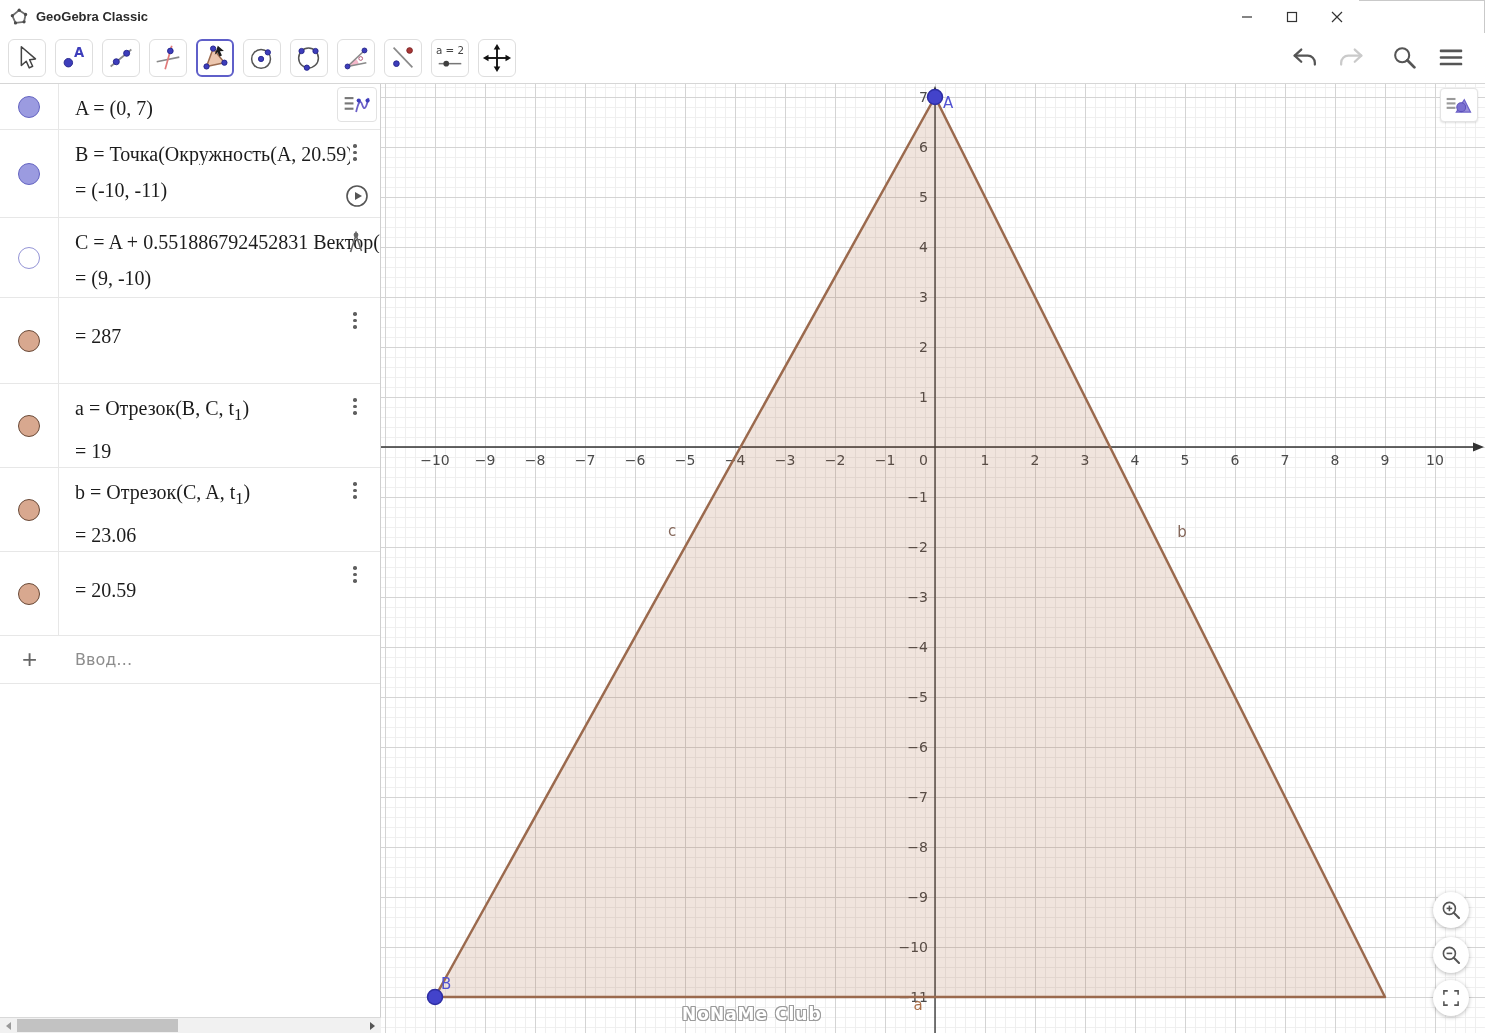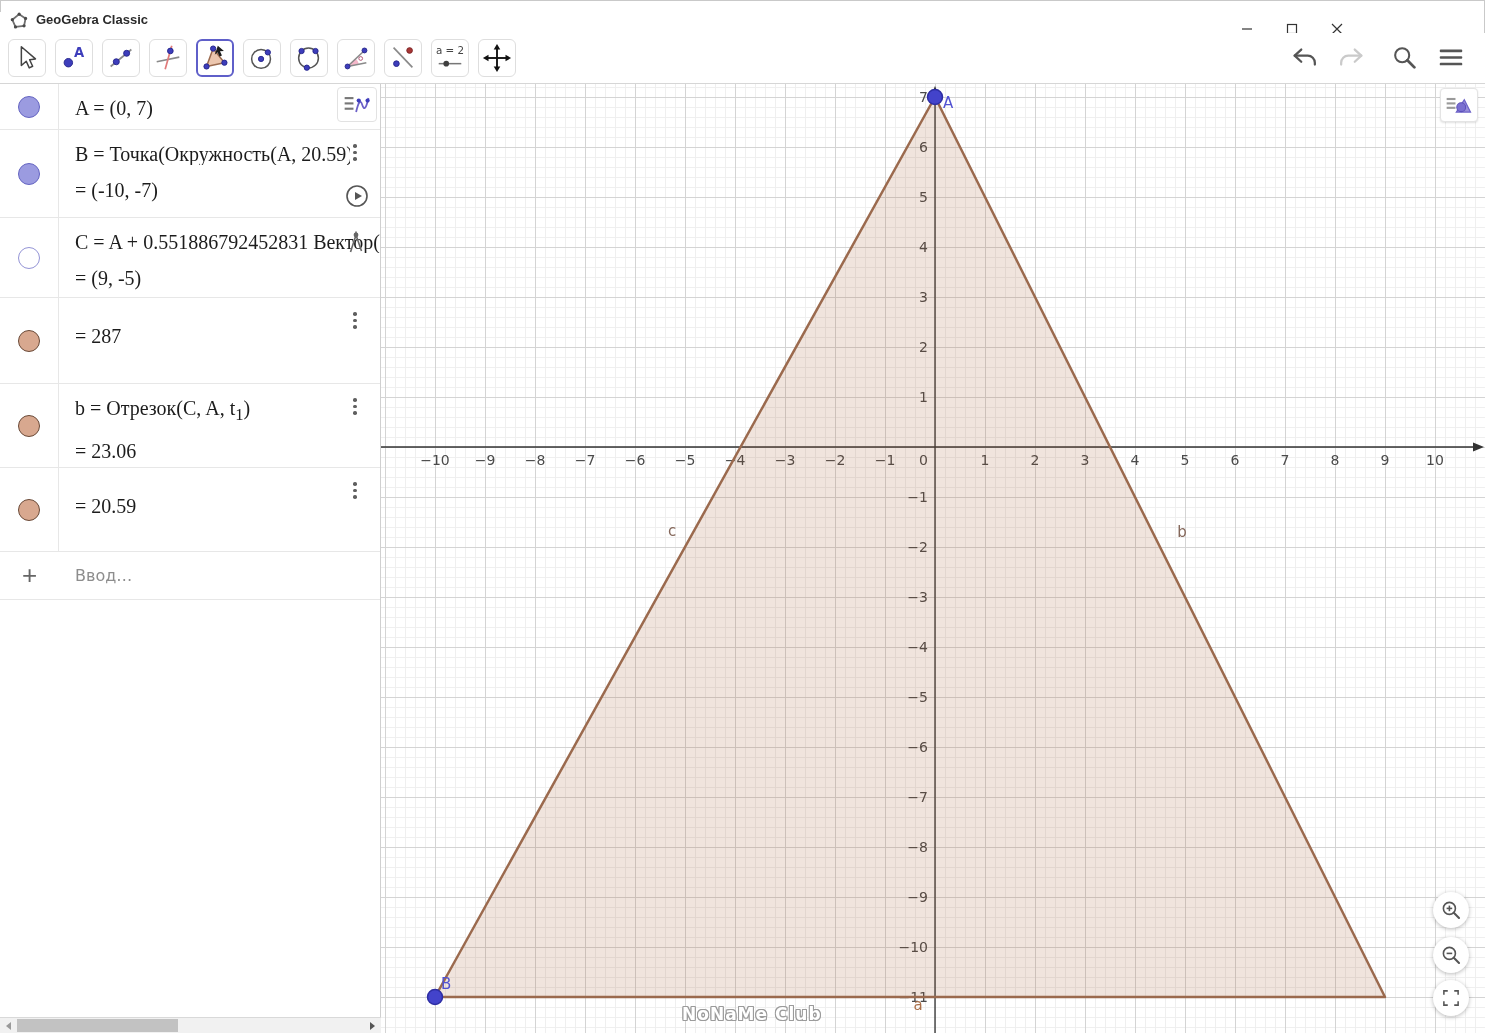--- a/index.html
+++ b/index.html
@@ -1,21 +1,21 @@
 <!DOCTYPE html>
 <html><head>
 <meta charset="utf-8">
 <style>
   * { margin:0; padding:0; box-sizing:border-box; }
   html,body { width:1485px; height:1033px; overflow:hidden; }
   body { font-family:"Liberation Sans", sans-serif; background:#fff; position:relative; }
   .app { position:absolute; inset:0; background:#fff; box-shadow: inset 0 0 0 1px #c9c9c9; }
 
   
-  .titlebar { position:absolute; left:0; top:12px; width:1359px; height:33px; background:#fff; display:flex; }
+  .titlebar { position:absolute; left:0; top:0; width:1359px; height:33px; background:#fff; display:flex; align-items:center; }
   .titlebar .logo { margin-left:10px; width:18px; height:18px; }
   .titlebar .ttl { margin-left:8px; font-size:13px; font-weight:600; color:#2b2b2b; }
   .winbtns { margin-left:auto; display:flex; height:33px; }
   .winbtn { width:45px; height:33px; display:flex; align-items:center; justify-content:center; background:transparent; border:none; cursor:pointer; }
 
   
   .toolbar { position:absolute; left:0; top:33px; width:1485px; height:51px; background:#fff; border-bottom:1px solid #d6d6d6; display:flex; align-items:center; }
   .tools { display:flex; gap:9px; margin-left:8px; }
   .toolbtn { width:38px; height:38px; background:#fff; border:1px solid #dedede; border-radius:6px; display:flex; align-items:center; justify-content:center; cursor:pointer; padding:0; }
   .toolbtn.selected { border:2px solid #5f5fc9; }
@@ -238,42 +238,42 @@
         </svg>
       </div>
     </div>
 
     <div class="arow" style="height:88px">
       <div class="marble-cell">
           <span class="marble m-blue"></span>
         </div>
       <div class="rcontent">
         <div class="l1">B = Точка(Окружность(A, 20.59))</div>
-        <div class="l2">= (-10, -7)</div>
+        <div class="l2">= (-10, -11)</div>
       </div>
       <div class="kebab">
           <i></i>
           <i></i>
           <i></i>
         </div>
       <button class="playbtn">
         <svg width="24" height="24" viewBox="0 0 24 24">
           <circle cx="12" cy="12" r="10" fill="none" stroke="#555" stroke-width="1.6"></circle>
           <polygon points="10,8 17,12 10,16" fill="#555"></polygon>
         </svg>
       </button>
     </div>
 
     <div class="arow" style="height:80px">
       <div class="marble-cell">
           <span class="marble m-hollow"></span>
         </div>
       <div class="rcontent" style="padding-right:0">
         <div class="l1">C = A + 0.551886792452831 Вектор(A, B</div>
-        <div class="l2">= (9, -5)</div>
+        <div class="l2">= (9, -10)</div>
       </div>
       <svg class="compassic" width="16" height="23" viewBox="0 0 16 23">
         <line x1="8" y1="4" x2="2.5" y2="21" stroke="#666" stroke-width="1.6"></line>
         <line x1="8" y1="4" x2="13.5" y2="20" stroke="#666" stroke-width="1.6"></line>
         <circle cx="8" cy="4" r="2.4" fill="#666"></circle>
           <line x1="8" y1="0.5" x2="8" y2="3" stroke="#666" stroke-width="1.6"></line>
       </svg>
     </div>
 
     <div class="arow" style="height:86px">
@@ -283,20 +283,34 @@
       <div class="rcontent">
         <div class="l2">= 287</div>
       </div>
       <div class="kebab">
           <i></i>
           <i></i>
           <i></i>
         </div>
     </div>
 
+    <div class="arow" style="height:84px">
+      <div class="marble-cell">
+          <span class="marble m-tan"></span>
+        </div>
+      <div class="rcontent">
+        <div class="l1"><span>a = Отрезок(B, C, t</span><sub>1</sub><span>)</span></div>
+        <div class="l2">= 19</div>
+      </div>
+      <div class="kebab">
+          <i></i>
+          <i></i>
+          <i></i>
+        </div>
+    </div>
 
     <div class="arow" style="height:84px">
       <div class="marble-cell">
           <span class="marble m-tan"></span>
         </div>
       <div class="rcontent">
         <div class="l1"><span>b = Отрезок(C, A, t</span><sub>1</sub><span>)</span></div>
         <div class="l2">= 23.06</div>
       </div>
       <div class="kebab">

